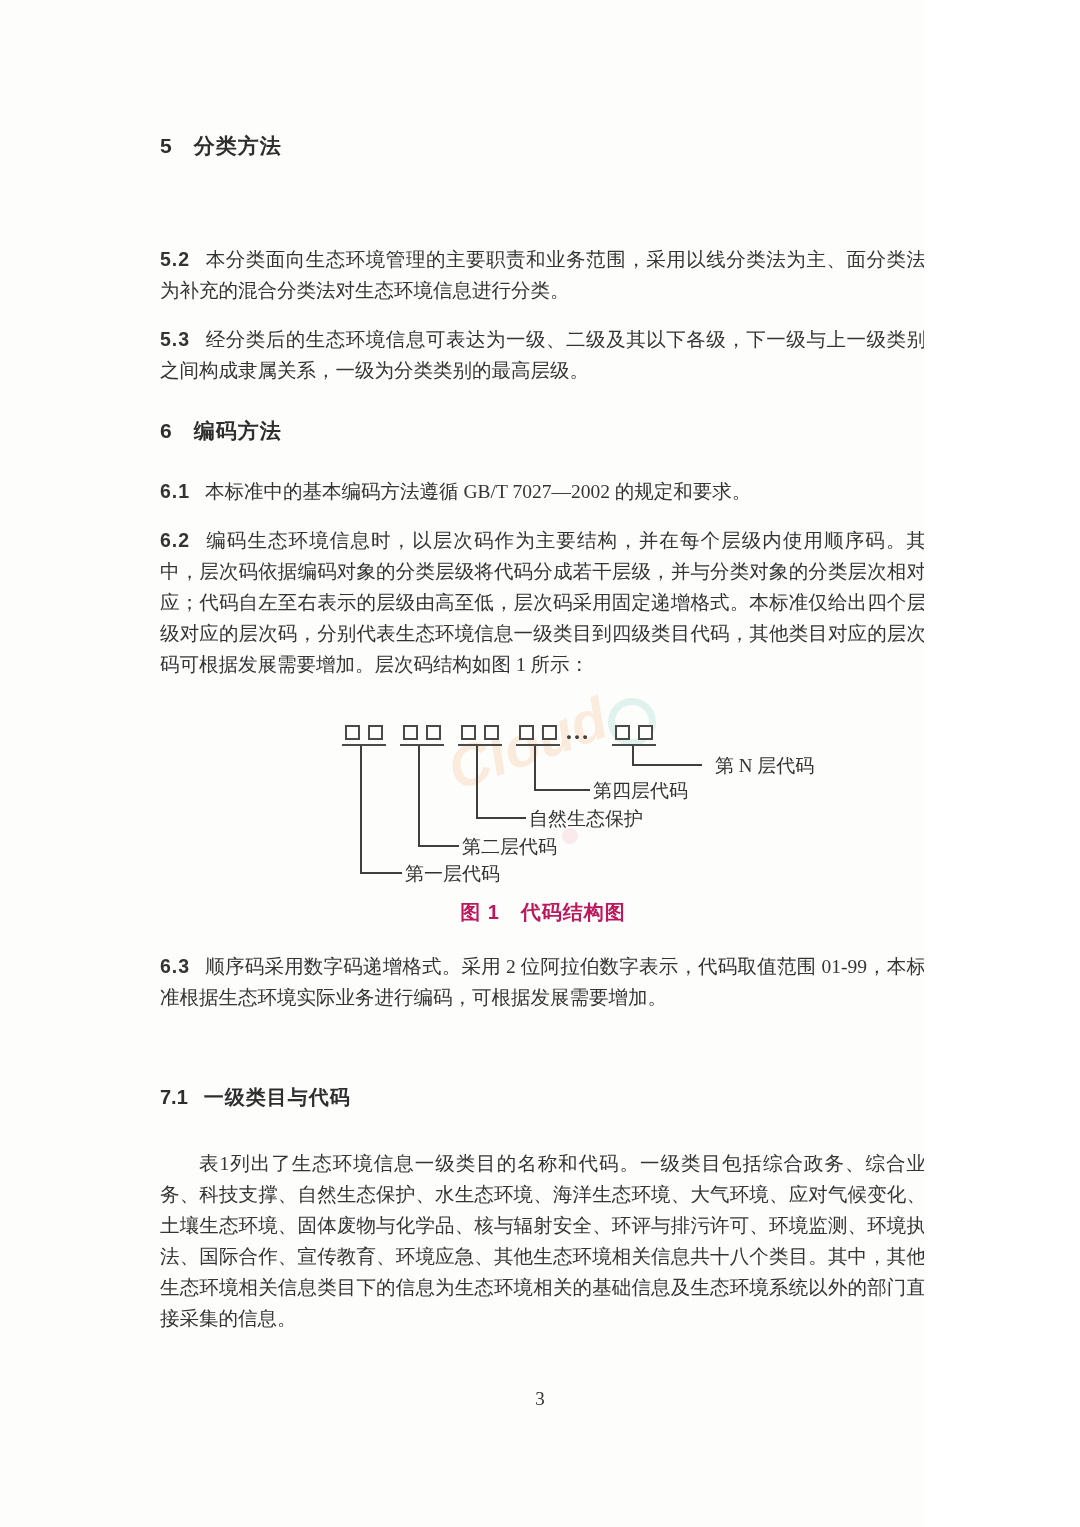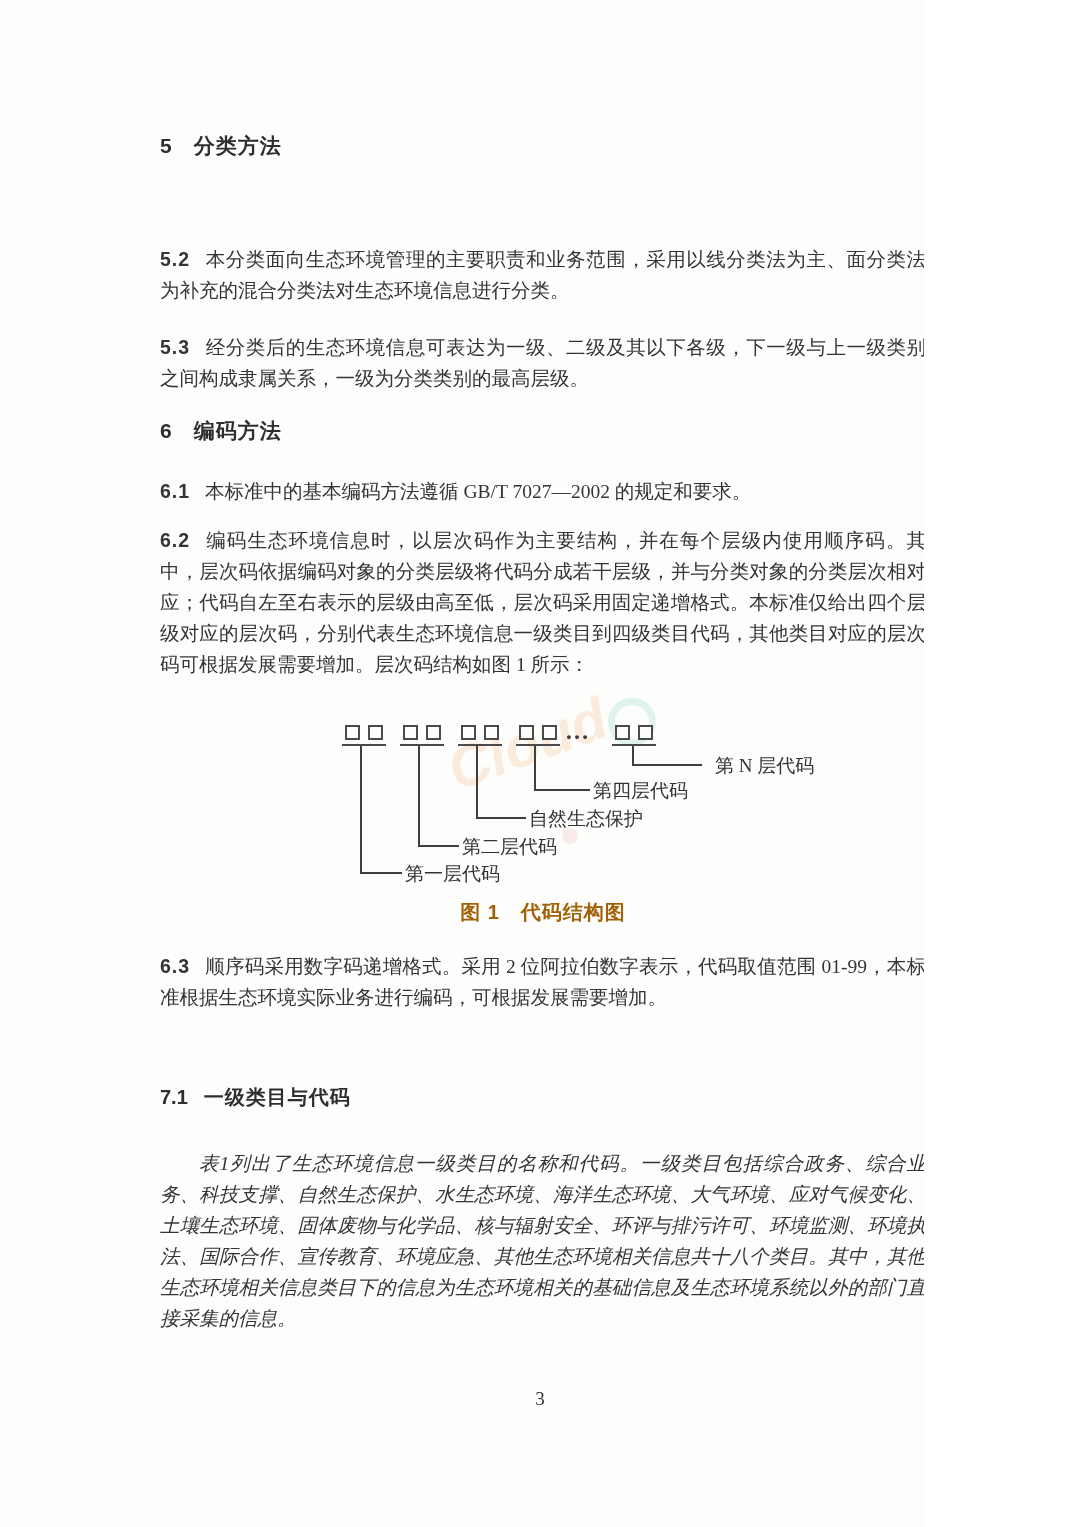--- a/index.html
+++ b/index.html
@@ -21,21 +21,21 @@
   .clause {
     font-size:19.5px; line-height:31px;
     text-align:justify;
   }
   .clause .clause-num {
     font-family:"Liberation Sans", sans-serif;
     font-weight:600; margin-right:15px; letter-spacing:1px;
   }
   .body-para {
     font-size:19.5px; line-height:31px;
-    text-align:justify; text-indent:2em;font-style:italic;
+    text-align:justify; text-indent:2em;
   }
   
   .figure { position:absolute; left:160px; top:710px; width:766px; height:192px; }
   .box-group {
     position:absolute; top:15px;
     display:flex; gap:8px;
     padding:0 3px 4px 3px;
     border-bottom:2px solid #4a4a4a;
   }
   .code-box {
@@ -53,21 +53,21 @@
     position:absolute;
     border-left:2px solid #3f3f3f;
     border-bottom:2px solid #3f3f3f;
   }
   .fig-label {
     position:absolute;
     font-size:19px; color:#333; white-space:nowrap;
   }
   .fig-caption {
     font-family:"Liberation Sans", sans-serif;
-    font-weight:700; font-size:20px; color:#a16207;
+    font-weight:700; font-size:20px; color:#be185d;
     text-align:center; letter-spacing:1px;
   }
   .watermark-text {
     position:absolute; left:285px; top:0px;
     font-family:"Liberation Sans", sans-serif;
     font-style:italic; font-weight:700;
     font-size:58px; color:rgba(243,165,95,0.20);
     transform:rotate(-20deg);
     pointer-events:none; user-select:none;
   }
@@ -95,21 +95,21 @@
 
   <div class="block sec-heading" style="top:132px;">
     <span class="sec-num">5</span><span>分类方法</span>
   </div>
 
 
   <div class="block clause" style="top:244px;">
     <span class="clause-num">5.2</span><span>本分类面向生态环境管理的主要职责和业务范围，采用以线分类法为主、面分类法为补充的混合分类法对生态环境信息进行分类。</span>
   </div>
 
-  <div class="block clause" style="top:324px;margin-top:8px;">
+  <div class="block clause" style="top:324px;">
     <span class="clause-num">5.3</span><span>经分类后的生态环境信息可表达为一级、二级及其以下各级，下一级与上一级类别之间构成隶属关系，一级为分类类别的最高层级。</span>
   </div>
 
   <div class="block sec-heading" style="top:417px;">
     <span class="sec-num">6</span><span>编码方法</span>
   </div>
 
   <div class="block clause" style="top:476px;">
     <span class="clause-num">6.1</span><span>本标准中的基本编码方法遵循 GB/T 7027—2002 的规定和要求。</span>
   </div>

